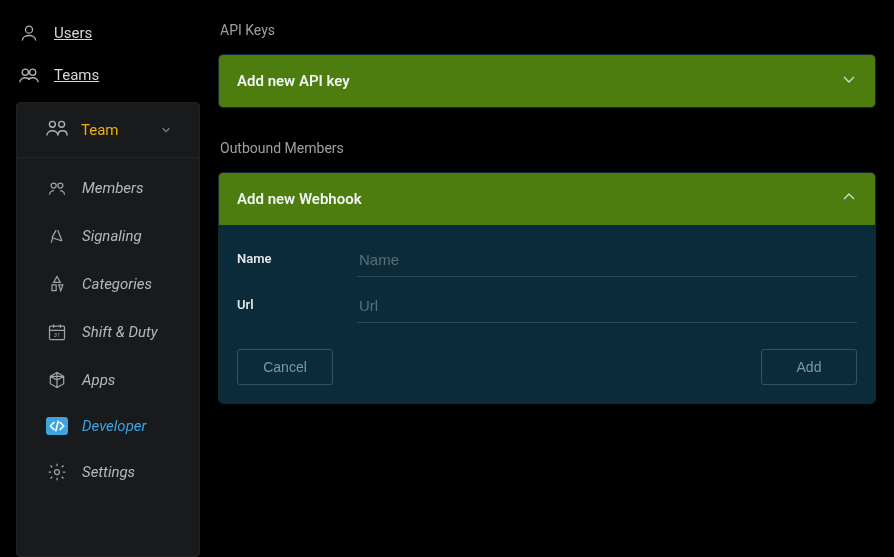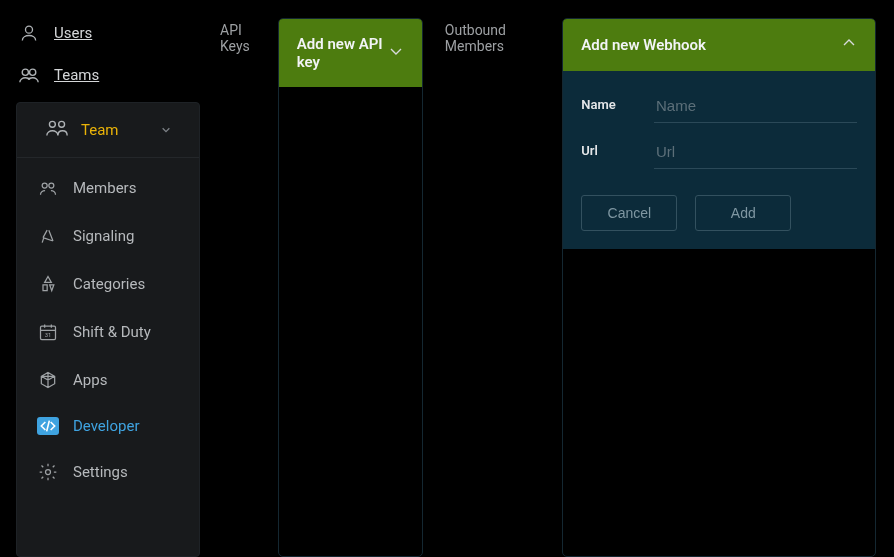--- a/index.html
+++ b/index.html
@@ -56,40 +56,42 @@
     color: #7c8085;
   }
   .subnav {
     border-top: 1px solid #24272a;
     padding: 6px 0;
   }
   .subnav-item {
     display: flex;
     align-items: center;
     gap: 14px;
-    padding: 13px 20px;
+    padding: 13px 29px;
     color: #b6b9bc;
     font-size: 15px;
     cursor: pointer;
+    font-style: italic;
   }
   .subnav-item .icon { width: 22px; height: 22px; display:flex; align-items:center; justify-content:center;}
   .subnav-item .icon svg { stroke: #9ea2a5; fill:none; }
   .subnav-item.active { color: #3fa3e0; }
   .subnav-item.active .icon svg { stroke: #fff; }
   .subnav-item.active .icon {
     background: #3fa3e0;
     border-radius: 3px;
     width: 22px; height: 18px;
     display:flex; align-items:center; justify-content:center;
   }
   
   .main {
     flex: 1;
     padding: 18px 18px 0 18px;
     display: flex;
+    flex-direction: column;
     gap: 10px;
   }
   .section-title {
     color: #9da0a3;
     font-size: 14px;
     margin: 4px 0 6px 2px;
   }
   .panel {
     border: 1px solid #142731;
     border-radius: 5px;
@@ -132,21 +134,21 @@
     border: none;
     border-bottom: 1px solid #2b4958;
     color: #e4e6e8;
     font-size: 15px;
     padding: 4px 2px 8px 2px;
     outline: none;
   }
   .form-input::placeholder { color: #5c6f79; }
   .form-actions {
     display: flex;
-    justify-content: flex-start;
+    justify-content: space-between;
     gap: 18px;
     margin-top: 26px;
   }
   .btn {
     min-width: 96px;
     padding: 9px 22px;
     background: transparent;
     border: 1px solid #33515f;
     border-radius: 3px;
     color: #7f97a2;

